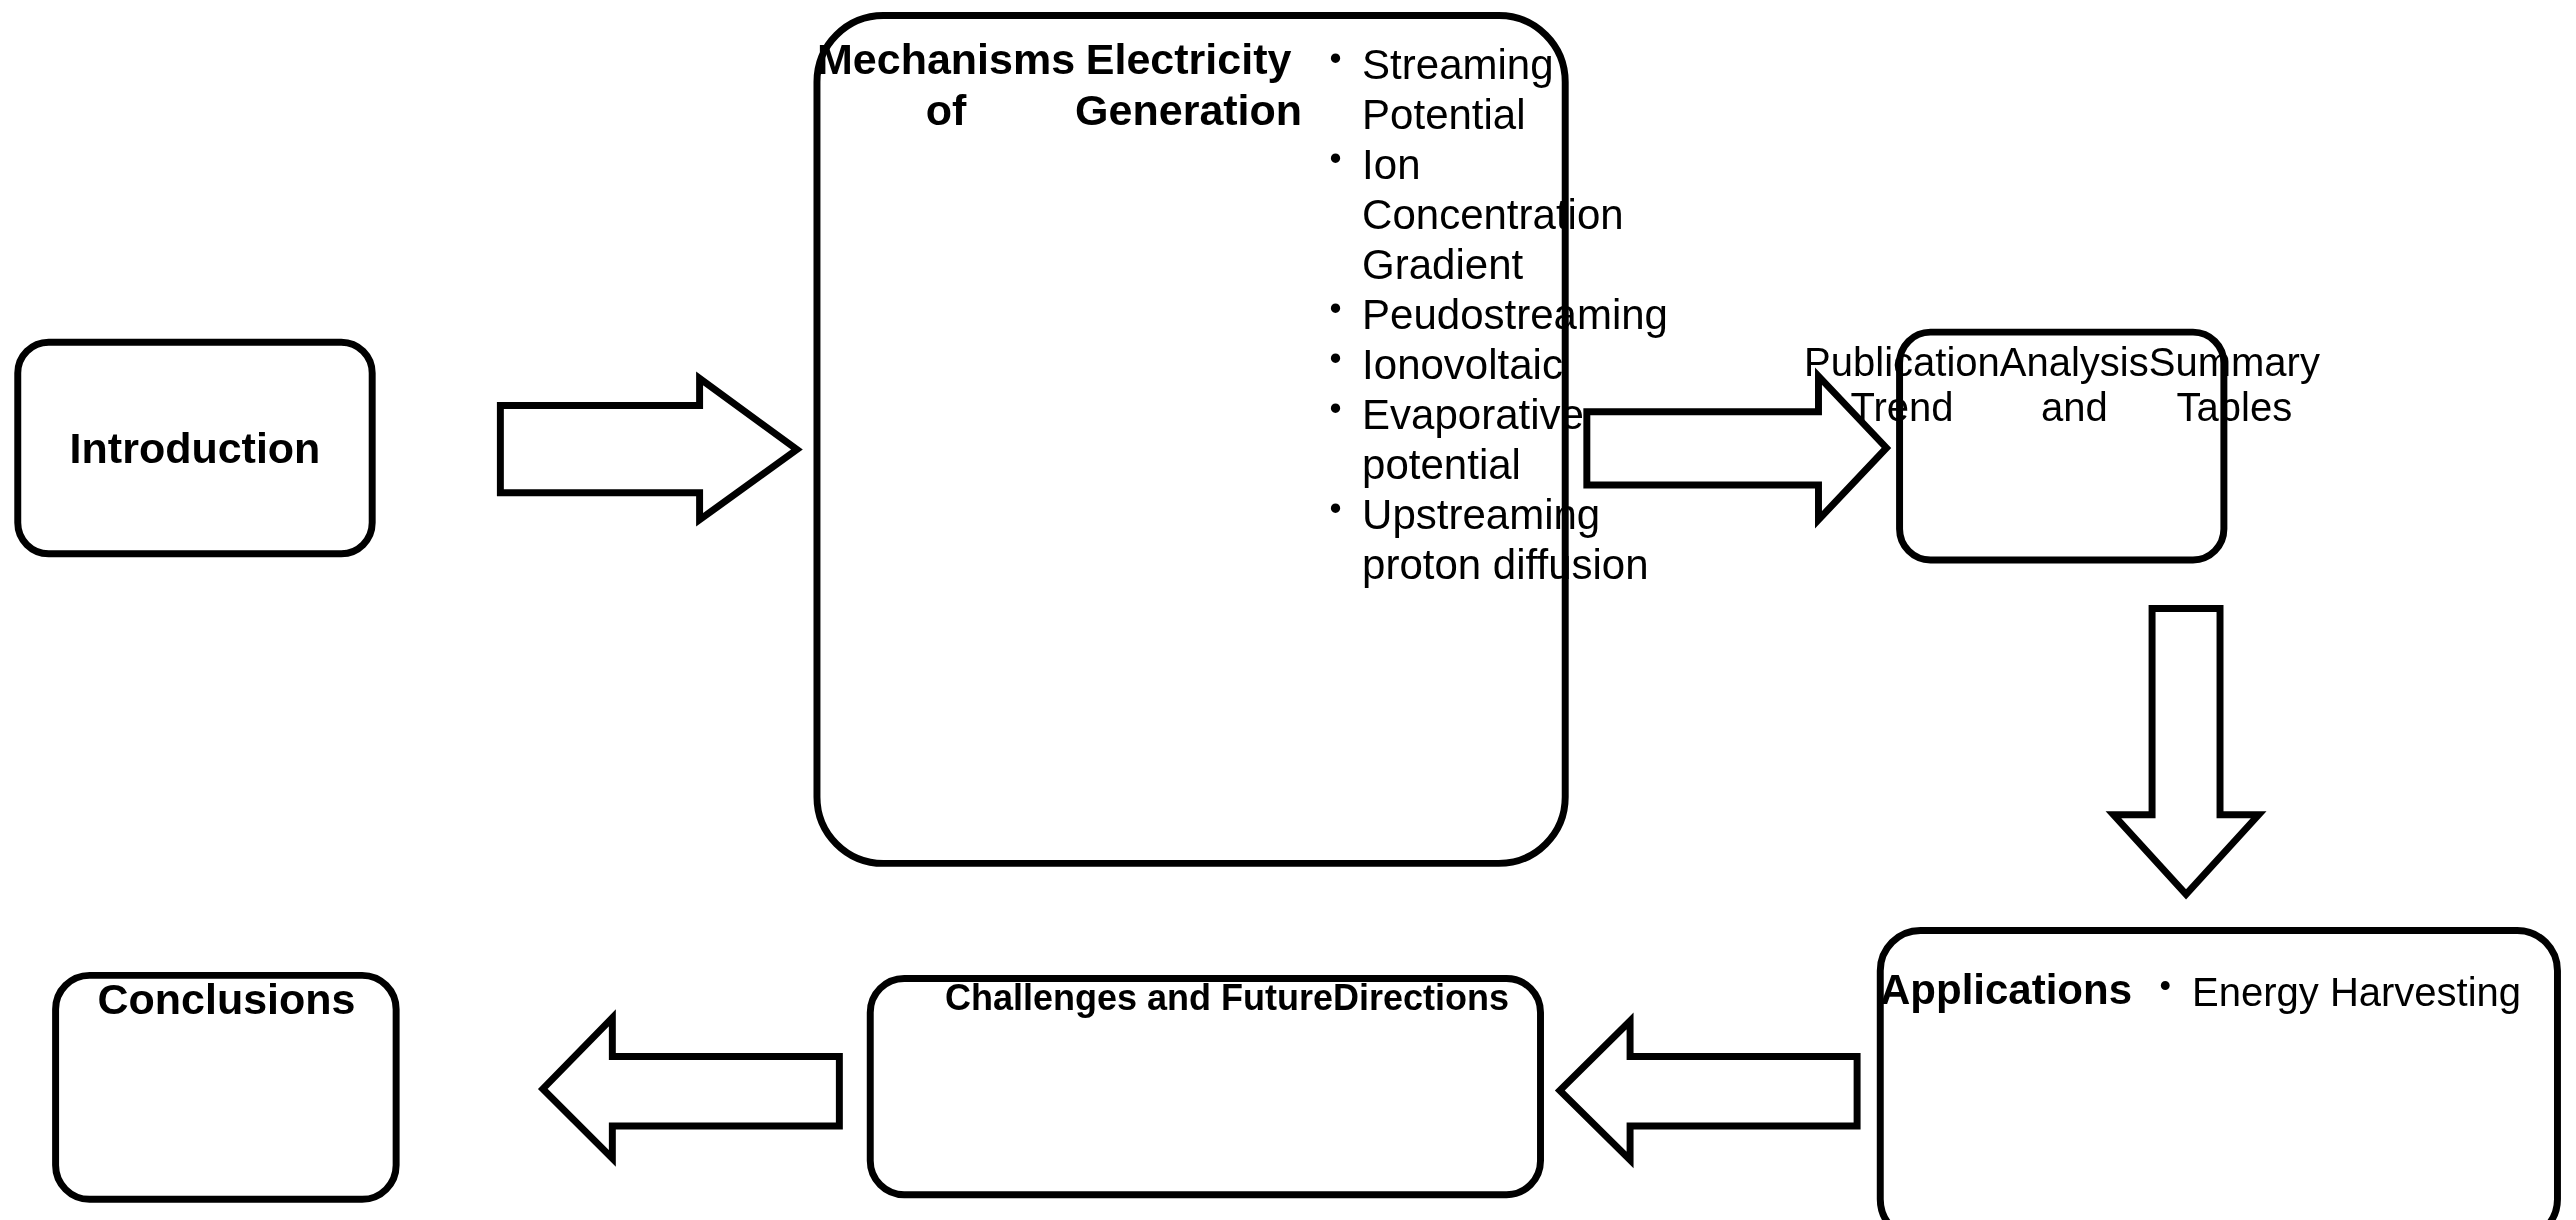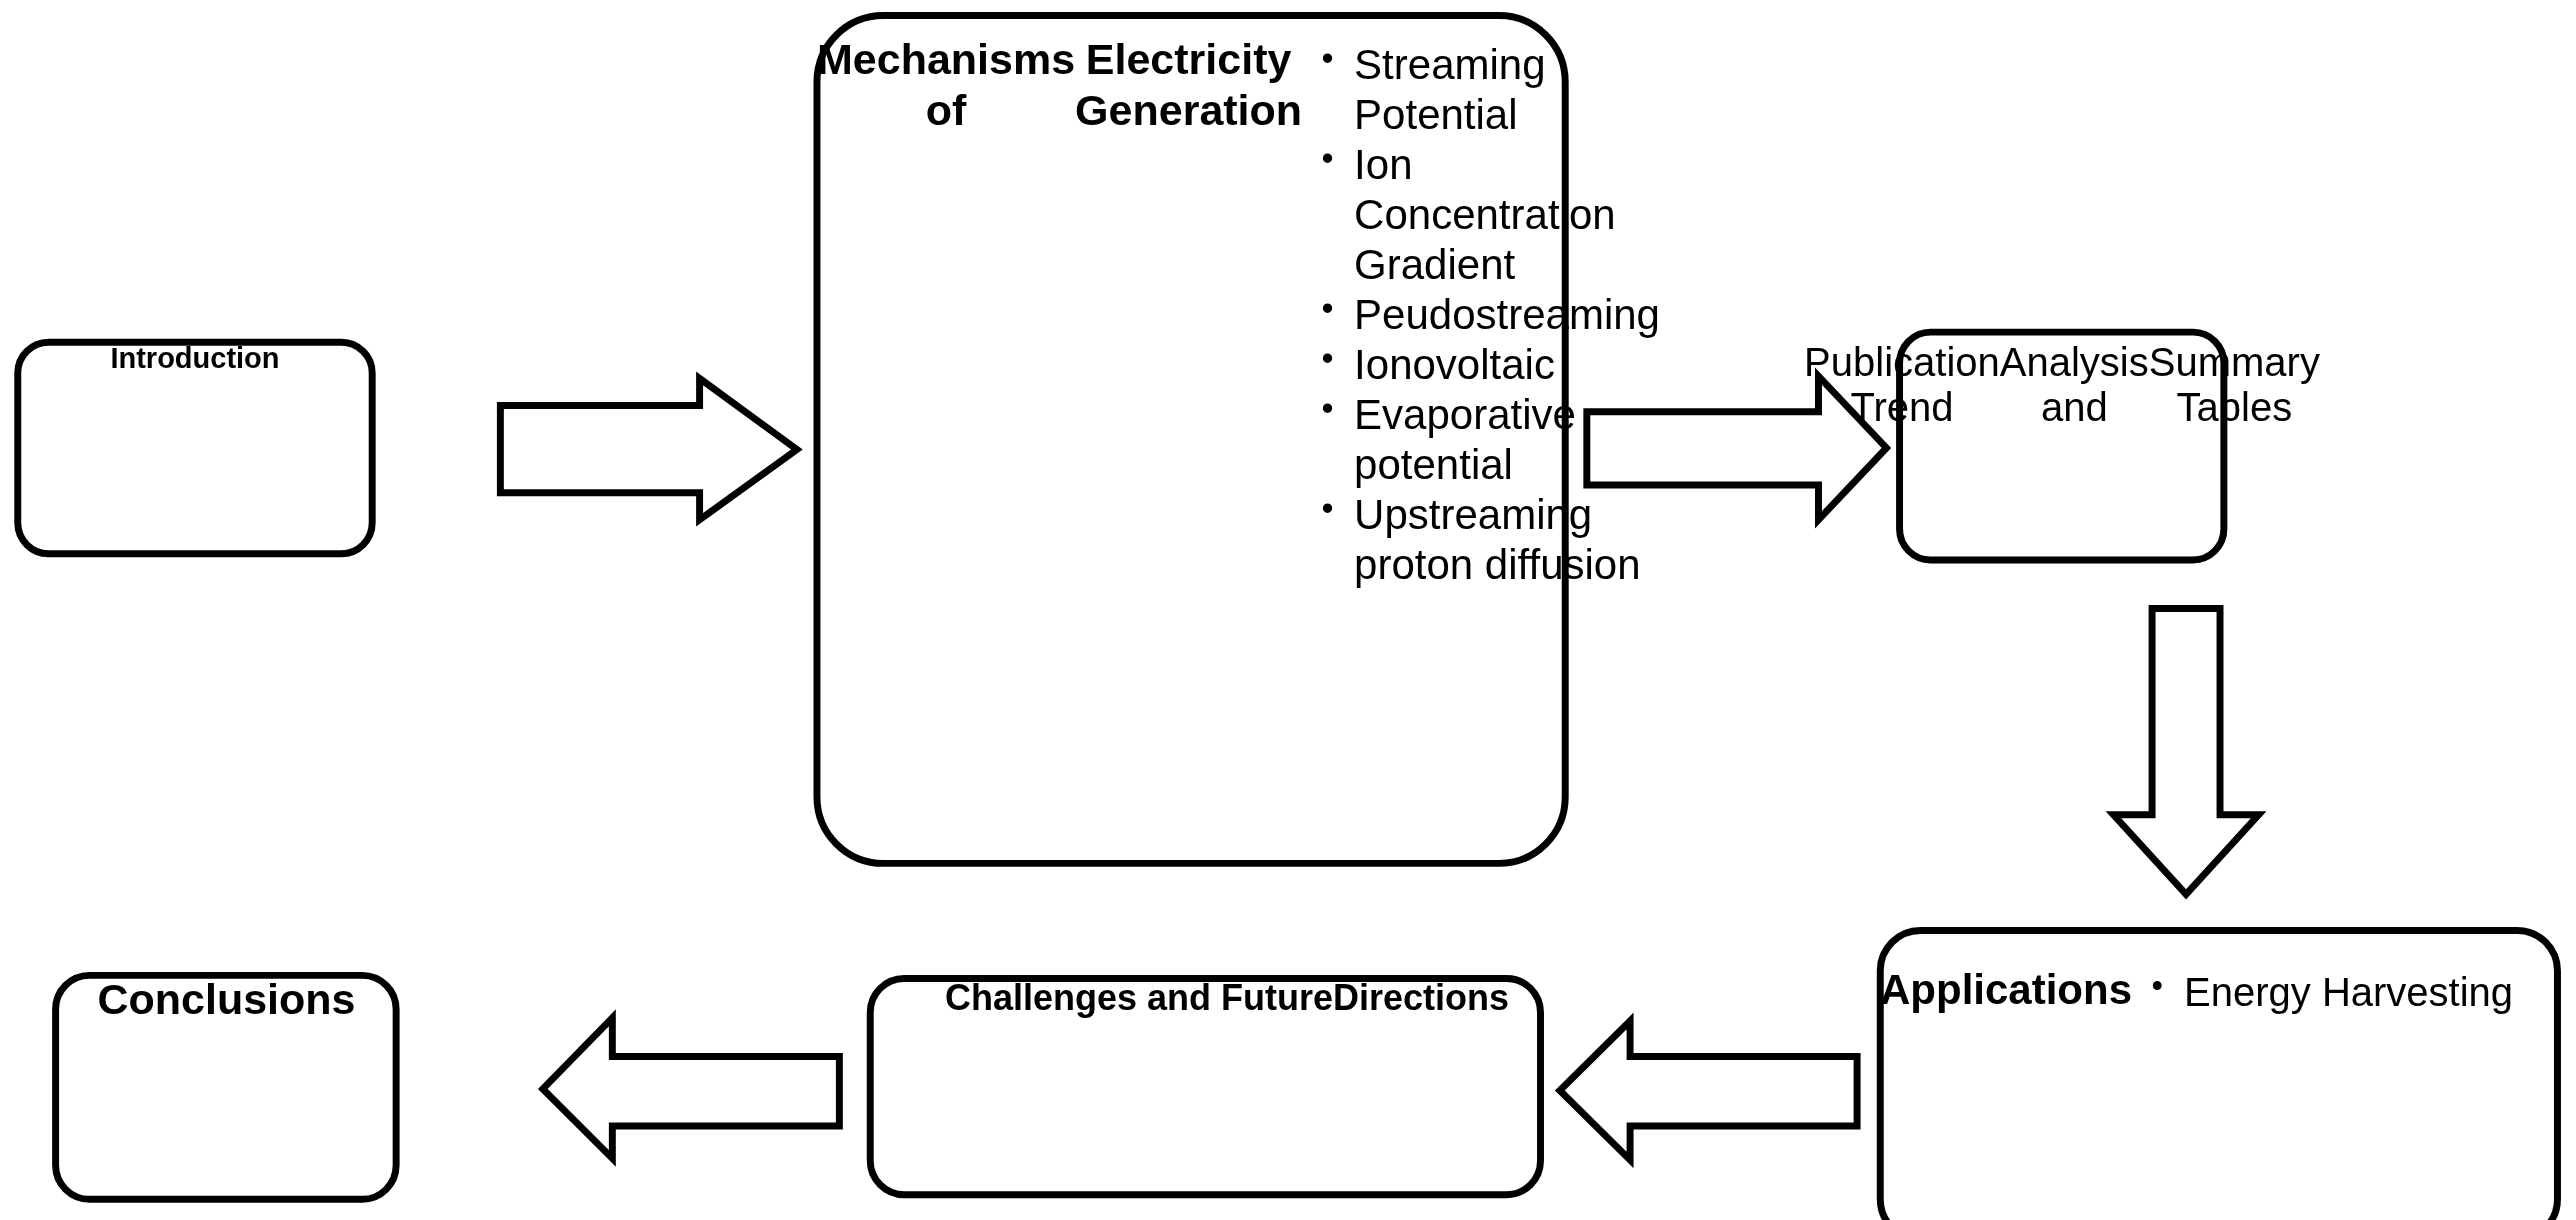--- a/index.html
+++ b/index.html
@@ -34,40 +34,41 @@
     justify-content: center;
   }
   .ctr { text-align: center; }
   .bold { font-weight: bold; }
   .title-line {
     font-weight: bold;
     text-align: center;
   }
   ul.bullets {
     list-style: none;
-    margin: 4px;
+    margin: 12px;
     padding: 0;
   }
   ul.bullets li {
     position: relative;
     padding-left: 48px;
     text-align: left;
   }
   ul.bullets li::before {
     content: "\2022";
     position: absolute;
     left: 15.4px;
     top: -0.06em;
     font-size: 0.82em;
   }
 
   
   #t-introduction {
     left: 18px; top: 342px; width: 354px; height: 212px;
-    font-size: 29px;
+    font-size: 43px;
+    align-items: center;
   }
   #t-mechanisms {
     left: 817px; top: 15.4px; width: 748px; height: 848px;
     font-size: 42px;
     justify-content: flex-start;
     padding-top: 18.5px;
   }
   #t-mechanisms .title-line { font-size: 43px; line-height: 1.18; }
   #t-mechanisms ul.bullets { margin-top: 6.2px; font-size: 42px; line-height: 1.19; }
   #t-publication {

